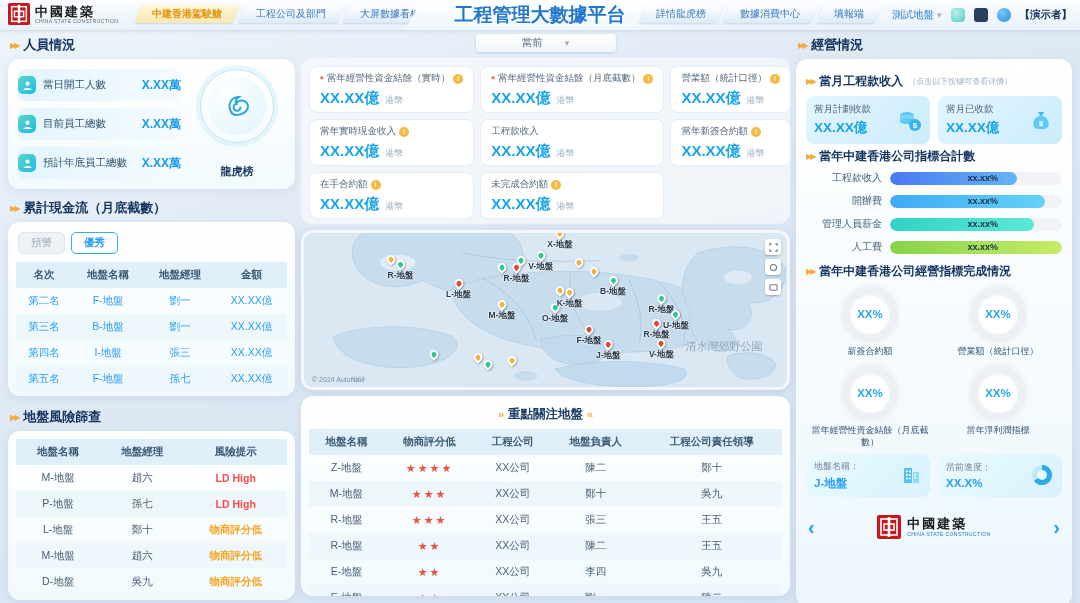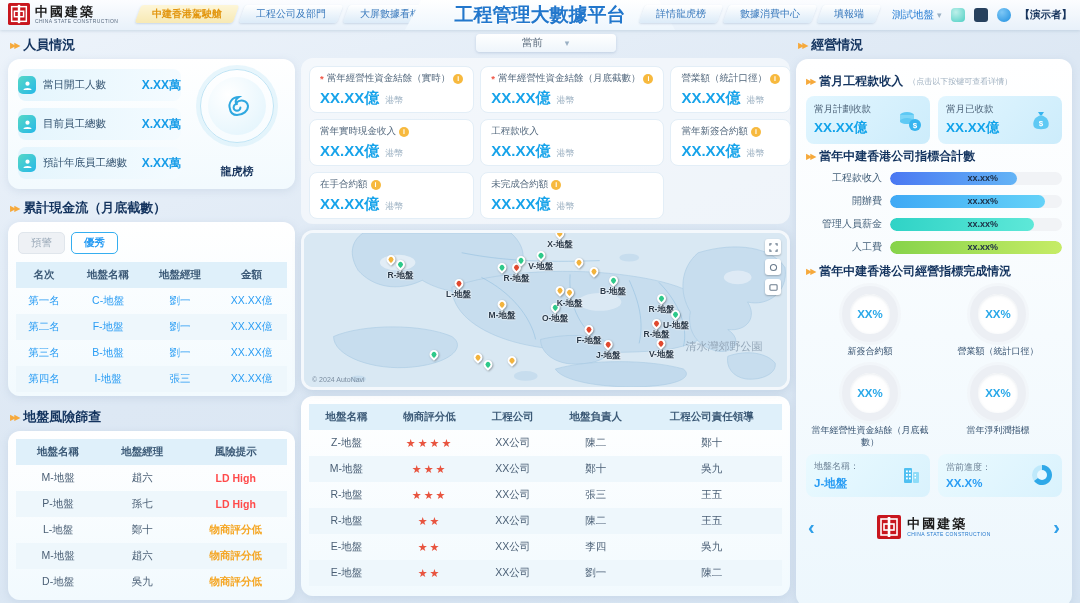--- a/index.html
+++ b/index.html
@@ -225,41 +225,41 @@
       <thead>
           <tr id="cashflow-head">
             <th>名次</th>
             <th>地盤名稱</th>
             <th>地盤經理</th>
             <th>金額</th>
           </tr>
         </thead>
       <tbody id="cashflow-body">
           <tr>
-            <td>第一名</td>
-            <td>C-地盤</td>
-            <td>劉一</td>
-            <td>XX.XX億</td>
-          </tr>
-          <tr>
             <td>第二名</td>
             <td>F-地盤</td>
             <td>劉一</td>
             <td>XX.XX億</td>
           </tr>
           <tr>
             <td>第三名</td>
             <td>B-地盤</td>
             <td>劉一</td>
             <td>XX.XX億</td>
           </tr>
           <tr>
             <td>第四名</td>
             <td>I-地盤</td>
             <td>張三</td>
+            <td>XX.XX億</td>
+          </tr>
+          <tr>
+            <td>第五名</td>
+            <td>F-地盤</td>
+            <td>孫七</td>
             <td>XX.XX億</td>
           </tr>
         </tbody>
     </table>
   </div>
 
   <div class="sec-title">
     <span class="marker">▶▶</span>
     <span>地盤風險篩查</span>
   </div>
@@ -519,20 +519,23 @@
       <div class="mbtn">
           <svg width="9" height="9" viewBox="0 0 10 10">
             <rect x="1" y="2" width="8" height="6" rx="1" fill="none" stroke="#6b7c8d" stroke-width="1.2"></rect>
           </svg>
         </div>
     </div>
     <div class="map-attr">© 2024 AutoNavi</div>
   </div>
 
   <div class="card focus-card">
+    <div class="focus-title">
+      <span class="orn">»</span><span>重點關注地盤</span><span class="orn">«</span>
+    </div>
     <table>
       <thead>
           <tr id="focus-head">
             <th>地盤名稱</th>
             <th>物商評分低</th>
             <th>工程公司</th>
             <th>地盤負責人</th>
             <th>工程公司責任領導</th>
           </tr>
         </thead>

